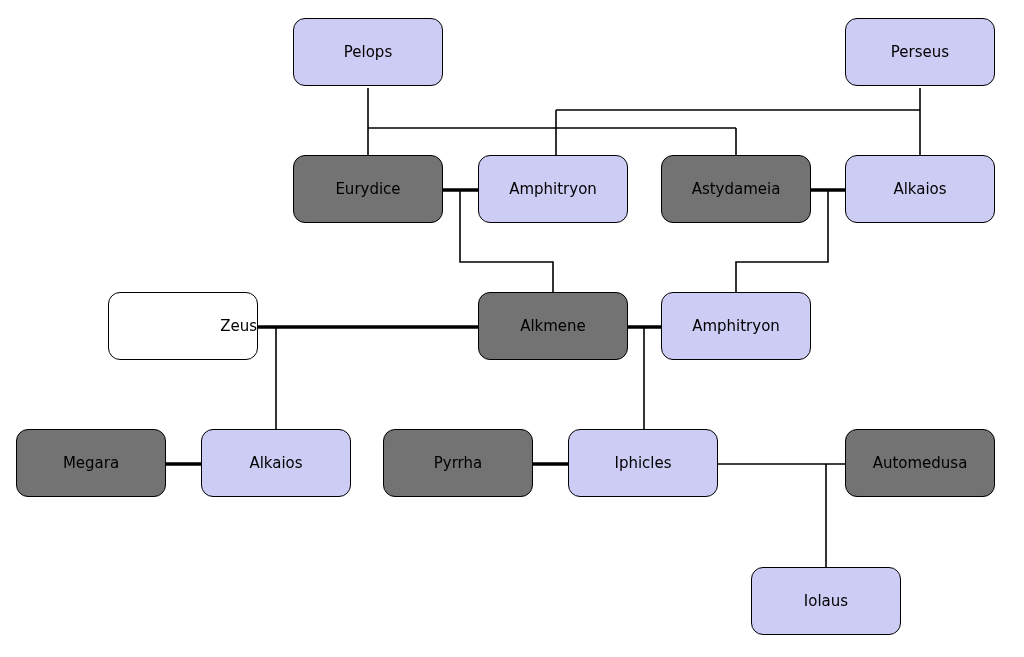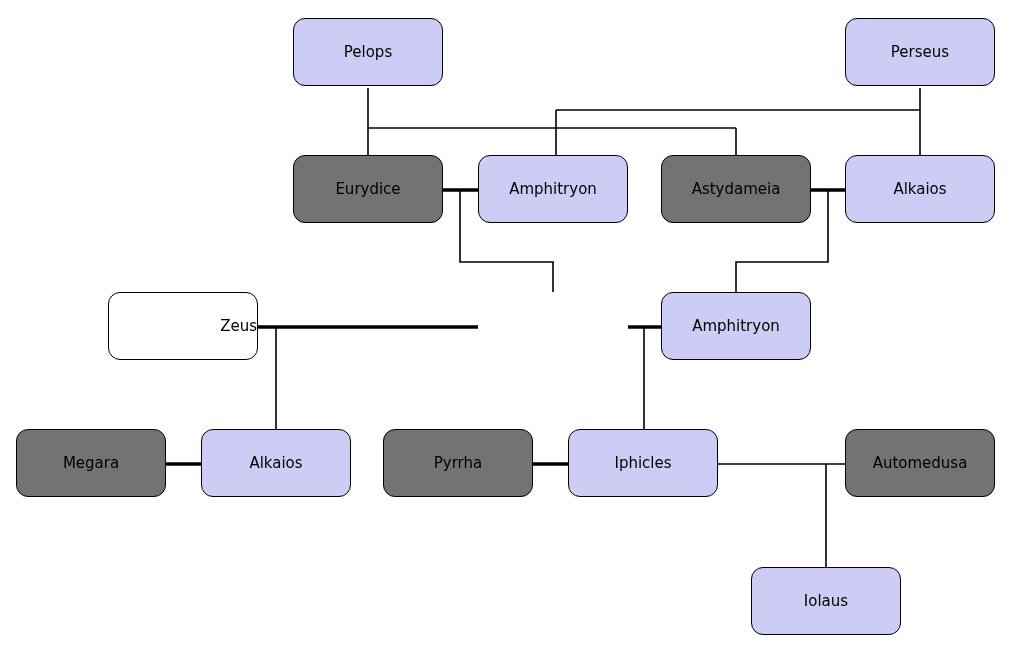--- a/index.html
+++ b/index.html
@@ -88,20 +88,23 @@
   <div class="node female" style="left:661px; top:155px">
       <span class="label">Astydameia</span>
     </div>
   <div class="node male" style="left:845px; top:155px">
       <span class="label">Alkaios</span>
     </div>
 
   <div class="node neutral" style="left:108px; top:292px">
       <span class="label">Zeus</span>
     </div>
+  <div class="node female" style="left:478px; top:292px">
+      <span class="label">Alkmene</span>
+    </div>
   <div class="node female" style="left:16px;  top:429px">
       <span class="label">Megara</span>
     </div>
 
   <div class="node male" style="left:661px; top:292px">
       <span class="label">Amphitryon</span>
     </div>
   <div class="node male" style="left:201px; top:429px">
       <span class="label">Alkaios</span>
     </div>

